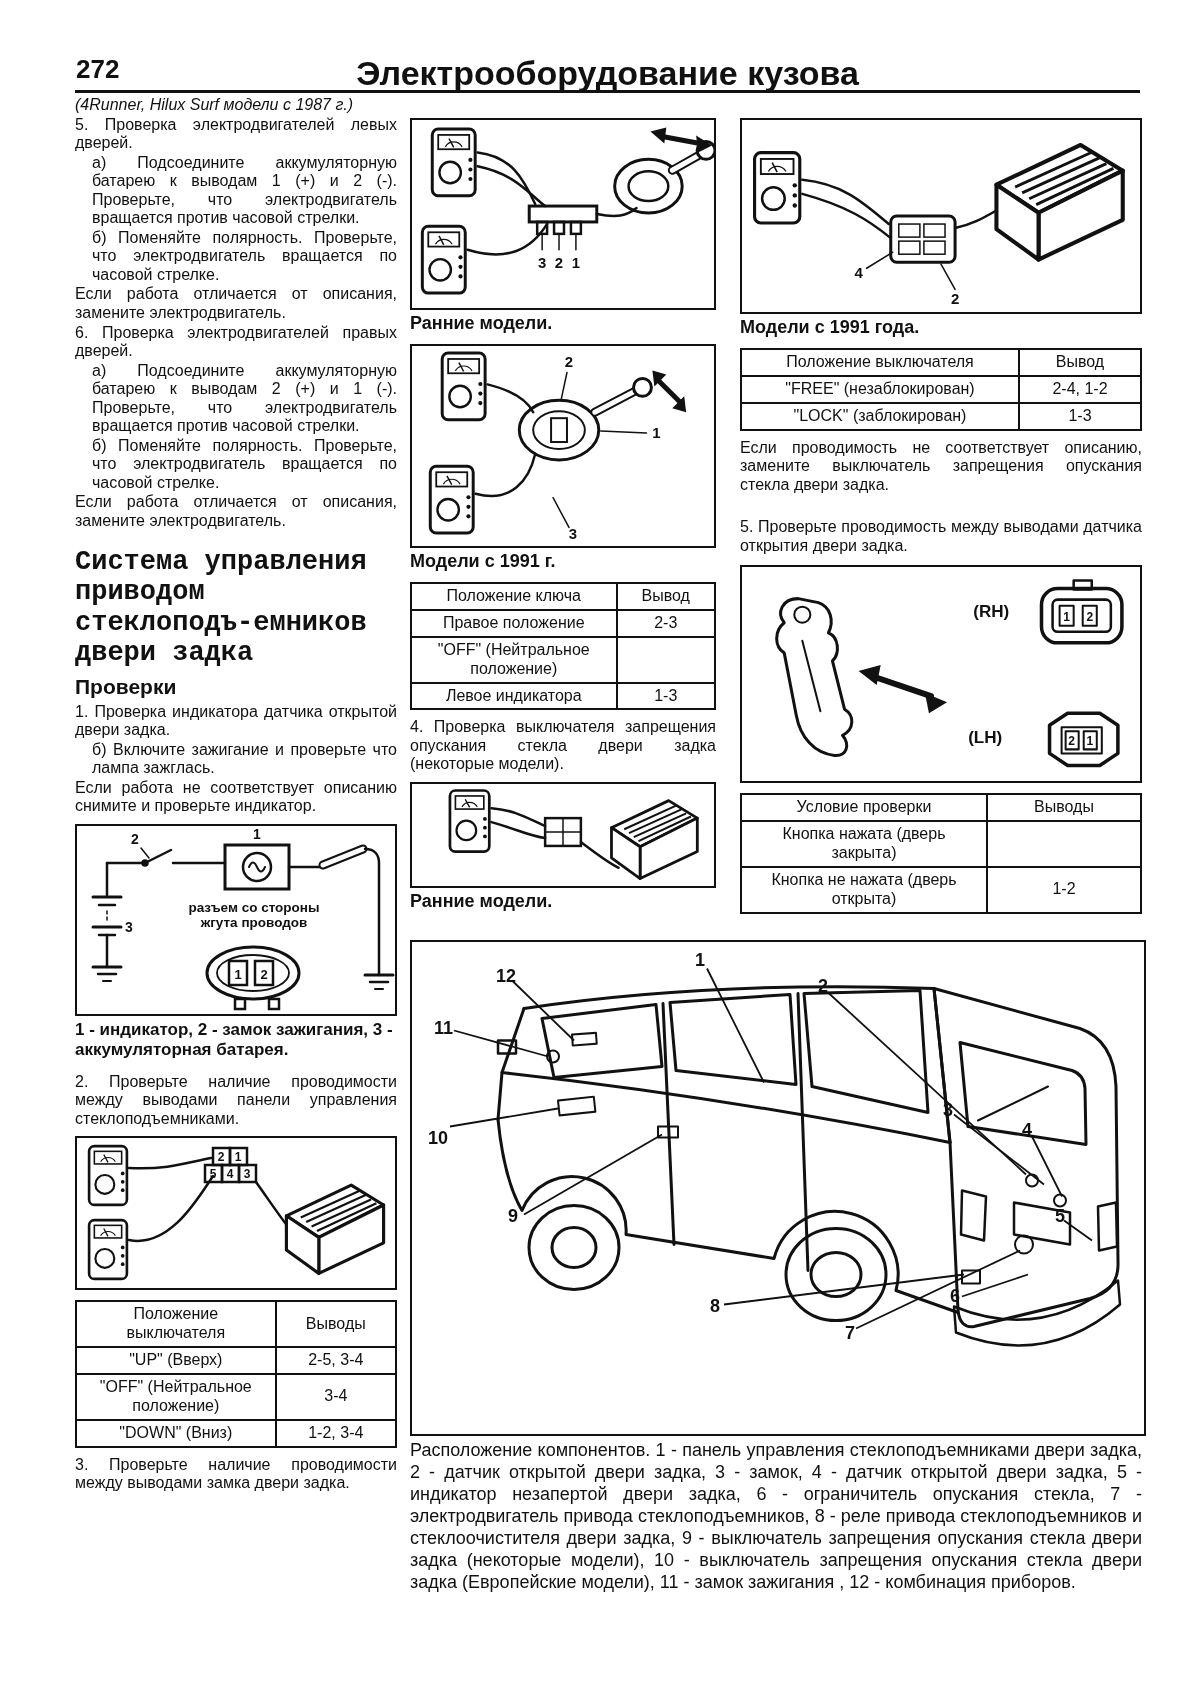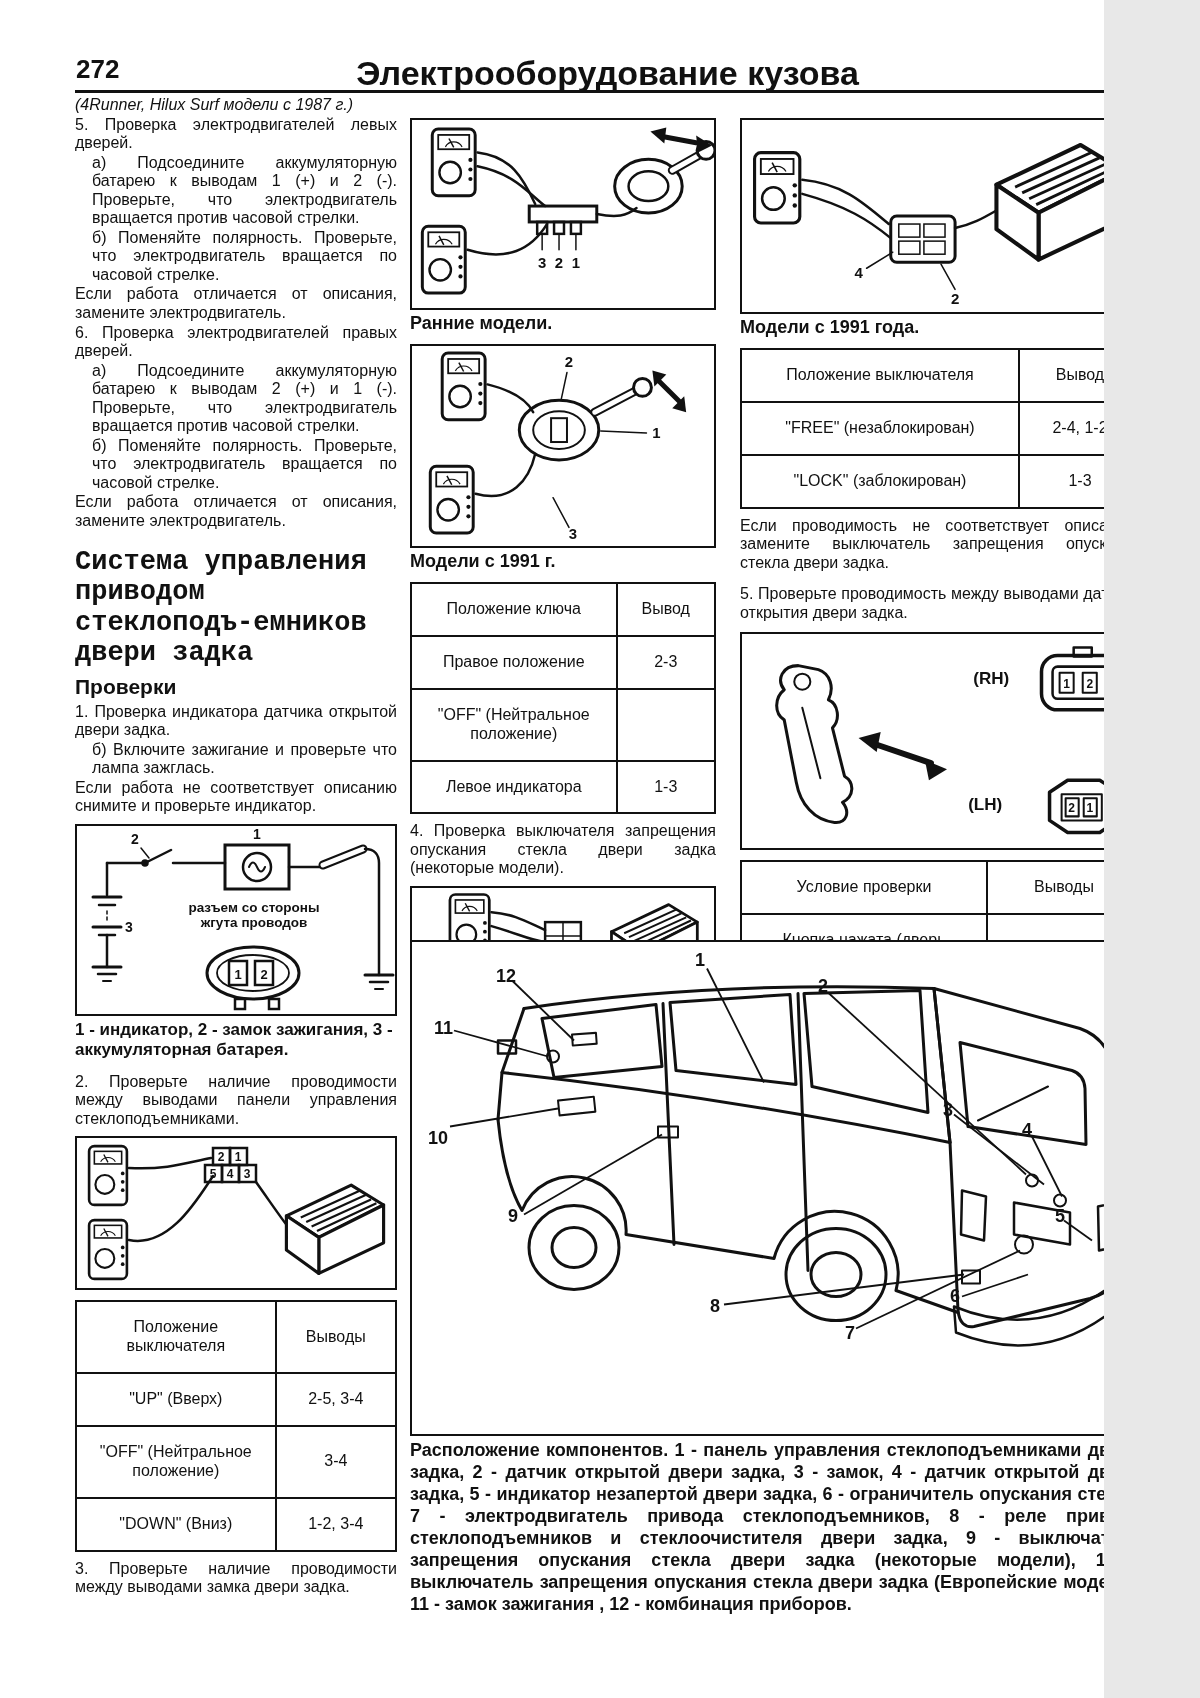--- a/index.html
+++ b/index.html
@@ -1,50 +1,50 @@
 <!DOCTYPE html>
 <html lang="ru"><head>
 <meta charset="utf-8">
 <style>
   html,body{margin:0;padding:0;background:#e8e8e8;}
-  .page{position:relative;width:1104px;height:1698px;background:#ffffff;
+  .page{position:relative;width:1200px;height:1698px;background:#ffffff;
         font-family:"Liberation Sans",sans-serif;color:#111;overflow:hidden;}
   
   .pagenum{position:absolute;left:76px;top:54px;font-size:26px;font-weight:bold;}
   .htitle{position:absolute;left:75px;top:54px;width:1065px;text-align:center;font-size:34px;font-weight:bold;}
   .hrule{position:absolute;left:75px;top:90px;width:1065px;height:3px;background:#111;}
   
   .col{position:absolute;}
   .col-left{left:75px;top:96px;width:322px;}
   .col-mid{left:410px;top:110px;width:306px;}
   .col-right{left:740px;top:110px;width:402px;}
   p{margin:0 0 1px;font-size:16px;line-height:1.16;text-align:justify;}
   .ind{padding-left:17px;}
   .italic{font-style:italic;text-align:left;}
   .sect-title{font-size:27px;font-weight:bold;line-height:1.13;margin:16px 0 6px;text-align:left;font-family:Liberation Mono, monospace;}
   .checks-title{font-size:21px;font-weight:bold;margin:0 0 4px;text-align:left;}
   .figbox{position:relative;border:2.5px solid #111;background:#fff;margin:8px 0 2px;}
   .figbox svg{display:block;width:100%;height:100%;}
   .figcap{font-weight:bold;font-size:18px;margin:3px 0 10px;text-align:left;}
   .boldcap{font-weight:bold;font-size:17px;line-height:1.2;margin:4px 0 12px;text-align:left;}
   table.dtable{border-collapse:collapse;width:100%;margin:10px 0 8px;font-size:16px;table-layout:fixed;}
-  table.dtable th,table.dtable td{border:2.5px solid #111;padding:16px 6px;text-align:center;
+  table.dtable th,table.dtable td{border:2.5px solid #111;padding:3px 6px;text-align:center;
         font-weight:normal;line-height:1.18;vertical-align:middle;}
   td.ta-l{text-align:left;}
   
   svg text{font-family:"Liberation Sans",sans-serif;font-weight:bold;fill:#111;text-anchor:middle;}
   .harness-note{position:absolute;left:92px;top:74px;width:170px;text-align:center;
         font-weight:bold;font-size:13.5px;line-height:1.15;}
   
   .bigfig{position:absolute;left:410px;top:940px;width:732px;height:492px;border:2.5px solid #111;background:#fff;}
   .bigfig svg{display:block;width:100%;height:100%;}
   .car-overlay{position:absolute;left:0;top:0;width:100%;height:100%;}
   .callout{position:absolute;font-weight:bold;font-size:18px;}
   .bottom-caption{position:absolute;left:410px;top:1440px;width:732px;
-        font-weight:bold;font-size:18px;line-height:1.22;text-align:justify;}
+        font-weight:normal;font-size:18px;line-height:1.22;text-align:justify;}
 </style>
 </head>
 <body>
 
 <svg width="0" height="0" style="position:absolute" aria-hidden="true">
   <defs>
     <symbol id="mm" viewBox="0 0 80 120">
       <rect x="4" y="4" width="72" height="112" rx="10" fill="#fff" stroke="#111" stroke-width="5"></rect>
       <rect x="14" y="14" width="52" height="24" fill="#fff" stroke="#111" stroke-width="3"></rect>
       <path d="M26 34 a16 16 0 0 1 28 0" fill="none" stroke="#111" stroke-width="2"></path>
@@ -330,21 +330,21 @@
           <td>2-4, 1-2</td>
           </tr>
         <tr>
           <td class="ta-l">"LOCK" (заблокирован)</td>
           <td>1-3</td>
           </tr>
       </tbody>
     </table>
 
     <p>Если проводимость не соответствует описанию, замените выключатель запрещения опускания стекла двери задка.</p>
-    <p style="margin-top:13px">5. Проверьте проводимость между выводами датчика открытия двери задка.</p>
+    <p style="margin-top:24px">5. Проверьте проводимость между выводами датчика открытия двери задка.</p>
 
     <div class="figbox" style="height:214px;margin-top:10px">
       <svg viewBox="0 0 396 210">
         <g fill="none" stroke="#111" stroke-width="3" stroke-linejoin="round" stroke-linecap="round">
           <path d="M56,30 C40,30 34,44 42,54 C32,62 32,78 42,84 L54,146 C58,168 72,184 92,186 C104,187 108,176 100,166 C112,160 112,146 102,140 L90,92 C98,84 96,68 86,64 C92,52 88,38 76,34 Z"></path>
           <circle cx="60" cy="46" r="8" stroke-width="2"></circle>
           <path d="M60,72 L78,142" stroke-width="2"></path>
           <path d="M132,108 L188,127" stroke-width="6"></path>
         </g>
         <polygon points="116,102 138,96 134,116" fill="#111"></polygon>

